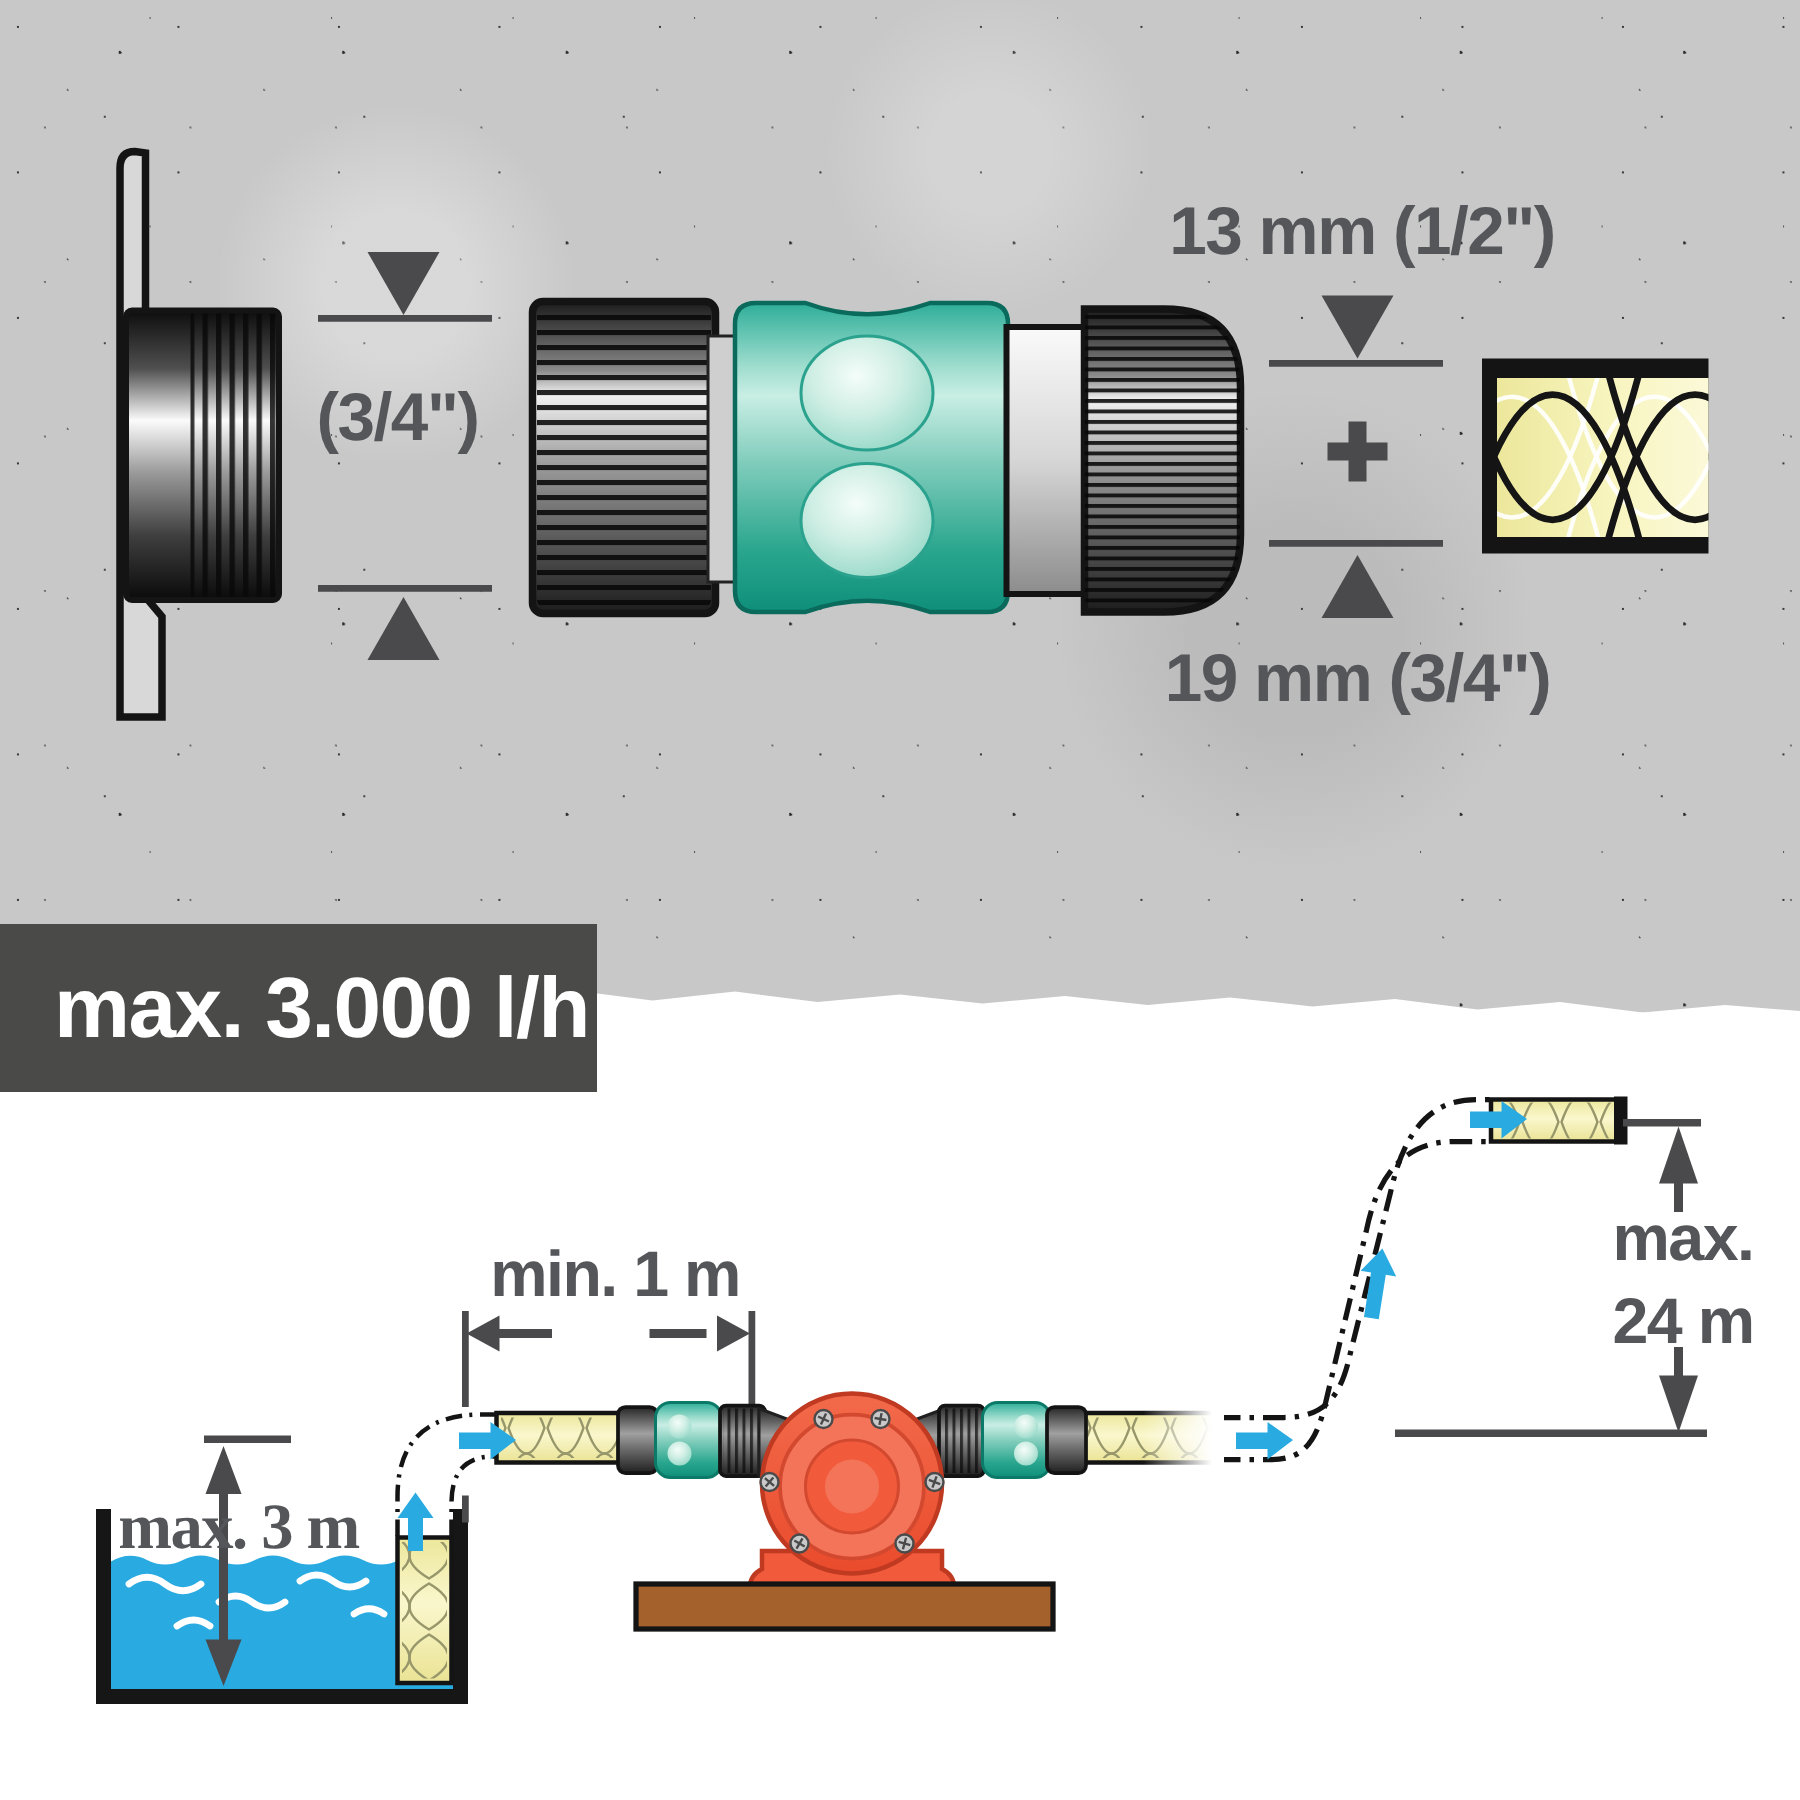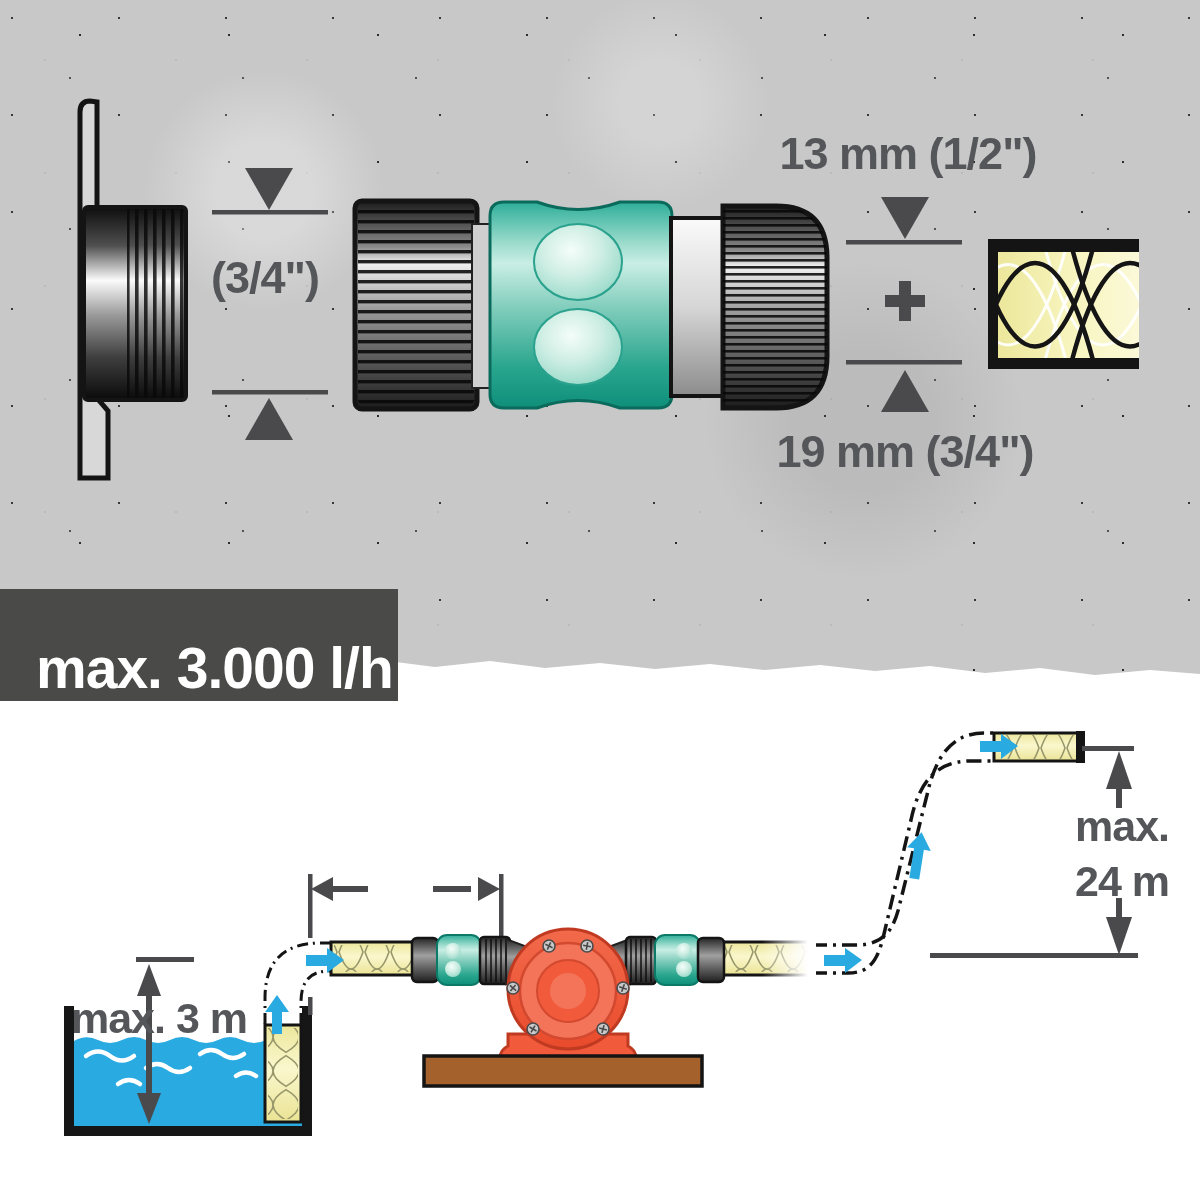--- a/index.html
+++ b/index.html
@@ -21,22 +21,22 @@
       radial-gradient(1.1px 1.1px at 30px 85px, #616161 50%, transparent 55%),
       radial-gradient(1.4px 1.4px at 70px 78px, #454545 50%, transparent 55%),
       radial-gradient(1.2px 1.2px at 100px 12px, #505050 50%, transparent 55%);
     background-size:100% 100%,100% 100%,100% 100%,107px 97px,131px 113px,149px 127px,97px 103px,173px 151px,121px 139px;
     clip-path:polygon(0 0,1200px 0,1200px 674px,1150px 670px,1095px 675px,1040px 668px,985px 673px,930px 666px,875px 671px,820px 665px,765px 670px,710px 664px,655px 669px,600px 663px,545px 668px,490px 661px,435px 667px,380px 660px,325px 665px,270px 659px,215px 663px,160px 657px,105px 662px,50px 656px,0 660px);
   }
   .lbl{position:absolute;color:#55565a;text-align:center;letter-spacing:-1px;line-height:1.15;}
   .lbl.big{font-size:45px;}
   .lbl.mid{font-size:43px;}
   #banner{
-    position:absolute;left:0;top:589px;width:398px;height:112px;background:#4a4a48;
-    display:flex;align-items:flex-end;
+    position:absolute;left:0;top:616px;width:398px;height:112px;background:#4a4a48;
+    display:flex;align-items:center;
   }
   #banner span{color:#fff;font-size:57px;letter-spacing:-1px;padding-left:36px;}
   svg{position:absolute;left:0;top:0;}
 </style>
 </head>
 <body>
 
 <div id="stage">
 
   <div class="concrete"></div>
@@ -334,21 +334,22 @@
   </div>
 
   <div class="lbl big" style="left:758px;top:128px;width:300px;">13 mm (1/2")</div>
 
   <div class="lbl big" style="left:755px;top:426px;width:300px;">19 mm (3/4")</div>
 
   <div id="banner">
     <span>max. 3.000 l/h</span>
   </div>
 
-
-  <div class="lbl mid" style="left:58px;top:994px;width:202px;">max. 3 m</div>
+  <div class="lbl mid" style="left:312px;top:826px;width:196px;">min. 1 m</div>
+
+  <div class="lbl mid" style="left:58px;top:994px;width:202px;font-family:Liberation Serif, serif;">max. 3 m</div>
 
   <div class="lbl mid" style="left:1040px;top:802px;width:164px;">
     <div>max.</div>
     <div style="margin-top:6px;">24 m</div>
   </div>
 
 </div>
 
 </body></html>

